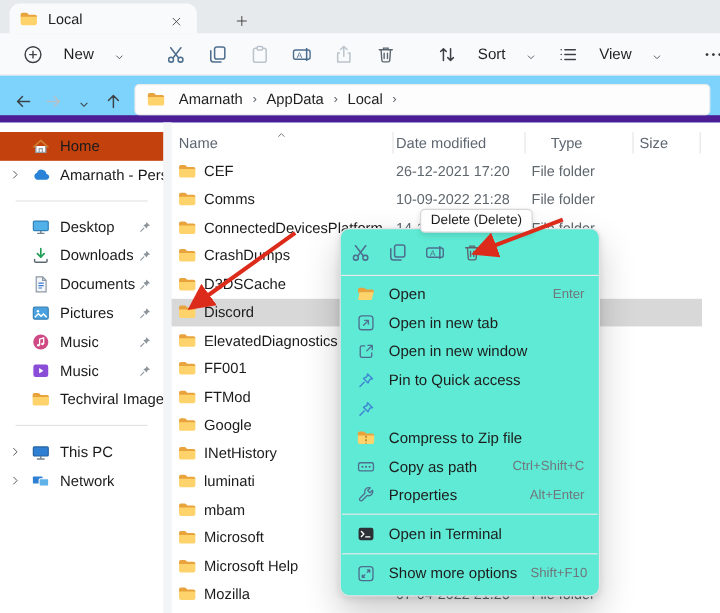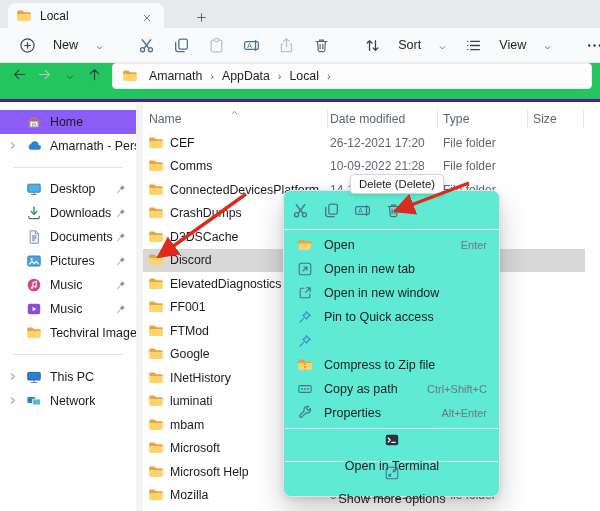--- a/index.html
+++ b/index.html
@@ -20,39 +20,39 @@
   
   .toolbar { height:35px; background:#f9fafb; display:flex; align-items:center; padding:0 10px;
              border-bottom:1px solid #ececec; }
   .tbtn { display:flex; align-items:center; gap:17px; border:none; background:transparent;
           height:28px; padding:0 9px; border-radius:4px; font-size:12.6px; color:#1f1f1f; }
   .tbicon { width:17px; height:17px; display:inline-block; }
   .tbchev { width:9px; height:9px; display:inline-block; color:#4f555b; }
   .tb-divider { width:1px; height:20px; background:#dcdfe2; margin:0 8px; }
 
   
-  .addrbar { height:39px; background:#22c55e; display:flex; align-items:flex-start; padding:0 8px;
-             border-bottom:3px solid #4c1d95; }
+  .addrbar { height:39px; background:#7dd3fc; display:flex; align-items:flex-end; padding:0 8px;
+             border-bottom:6px solid #4c1d95; }
   .navbtns { display:flex; align-items:center; gap:2px; }
   .navbtn { width:23px; height:23px; border:none; background:transparent; display:flex;
             align-items:center; justify-content:center; }
   .navbtn span { width:15px; height:15px; display:inline-block; }
   .navbtn .small { width:10px; height:10px; color:#3c4146; }
   .addressbox { margin-left:6px; width:484px; height:26px; background:#fdfdfe;
                 border:1px solid #ebebec; border-radius:4px; display:flex; align-items:center;
                 gap:7px; padding:0 9px; }
   .crumbs { display:flex; align-items:center; gap:2px; font-size:12.3px; color:#1f1f1f; }
   .crumb { padding:1px 4px; border-radius:3px; }
   .crumb-sep { color:#5a6066; font-size:11px; padding:0 2px; }
 
   
   .main { display:flex; height:409px; }
   .sidebar { width:136px; padding-top:8px; font-size:12.4px; }
   .sb-item { height:24px; display:flex; align-items:center; position:relative; padding-left:26px; gap:8px; }
-  .sb-item.selected { background:#8b5cf6; }
+  .sb-item.selected { background:#c2410c; }
   .sb-chev { position:absolute; left:7px; top:6px; width:11px; height:11px; color:#555; }
   .sb-ic { width:16px; height:16px; flex:0 0 16px; }
   .sb-label { white-space:nowrap; overflow:hidden; }
   .sb-pin { position:absolute; right:9px; top:6px; width:12px; height:12px; }
   .sb-divider { height:1px; background:#e4e4e4; margin:9px 13px; }
   .mt { margin-top:10px; }
   .sb-scroll { width:7px; background:#f3f4f5; }
 
   
   .filelist { position:relative; flex:1; padding-top:6px; }
@@ -72,21 +72,21 @@
              border:1px solid #e3e3e5; border-radius:8px; z-index:20; padding-bottom:5px;
              box-shadow:0 14px 30px rgba(0,0,0,.20), 0 2px 6px rgba(0,0,0,.10); }
   .cm-iconrow { height:39px; display:flex; align-items:center; gap:3px; padding:0 0 0 2px;
                 border-bottom:1px solid #e8e8ea; }
   .cm-qbtn { width:28px; height:28px; border:none; background:transparent; border-radius:4px;
              display:flex; align-items:center; justify-content:center; }
   .cm-qbtn span { width:17px; height:17px; display:inline-block; }
   .cm-items { padding-top:3px; }
   .cm-item { height:24px; display:flex; align-items:center; gap:11px; margin:0 4px;
              padding:0 8px 0 9px; border-radius:4px; font-size:12.5px; color:#1d1d1d; }
-  .cm-item.tall { height:26px;flex-direction:column; }
+  .cm-item.tall { height:26px; }
   .cm-ic { width:16px; height:16px; flex:0 0 16px; }
   .cm-label { flex:1; white-space:nowrap; }
   .cm-short { color:#70767c; font-size:11px;text-align:center; }
   .cm-divider { height:1px; background:#e8e8ea; margin:3px 1px; }
 
   
   .tooltip { position:absolute; left:350px; top:174px; z-index:30; background:#fefefe;
              border:1px solid #d7d7d9; border-radius:4px; padding:3px 8px; font-size:11.3px;
              color:#1b1b1b; box-shadow:0 2px 5px rgba(0,0,0,.12); white-space:nowrap; }
 
@@ -393,21 +393,21 @@
       </div>
     <div class="sb-scroll"></div>
     <div class="filelist">
       <div class="fheader" id="fheader">
         <span class="fcol-sep" style="left:184px"></span>
         <span class="fcol-sep" style="left:294px"></span>
         <span class="fcol-sep" style="left:384px"></span>
         <span class="fcol-sep" style="left:440px"></span>
       <span class="fcol" style="left: 6px;">Name</span>
           <span class="fcol" style="left: 187px;">Date modified</span>
-          <span class="fcol" style="left: 300px;">Type</span>
+          <span class="fcol" style="left: 316px;">Type</span>
           <span class="fcol" style="left: 390px;">Size</span>
           <span class="sortcaret"><svg width="100%" height="100%" viewBox="0 0 16 16" fill="none" xmlns="http://www.w3.org/2000/svg">
               <path d="M3.5 10.5 8 6l4.5 4.5" stroke="currentColor" stroke-width="1.4"></path>
             </svg></span>
         </div>
       <div id="frows">
           <div class="frow">
             <span class="fic"><svg width="100%" height="100%" viewBox="0 0 16 16" fill="none" xmlns="http://www.w3.org/2000/svg">
                 <path d="M1.2 4.2c0-.9.7-1.6 1.6-1.6h3c.4 0 .9.2 1.2.5l1 1.1h5.2c.9 0 1.6.7 1.6 1.6v.6H1.2z" fill="#e8a33d"></path>
                 <path d="M1.2 5.9h13.6v5.5c0 .9-.7 1.6-1.6 1.6H2.8c-.9 0-1.6-.7-1.6-1.6z" fill="#ffd36b"></path>

